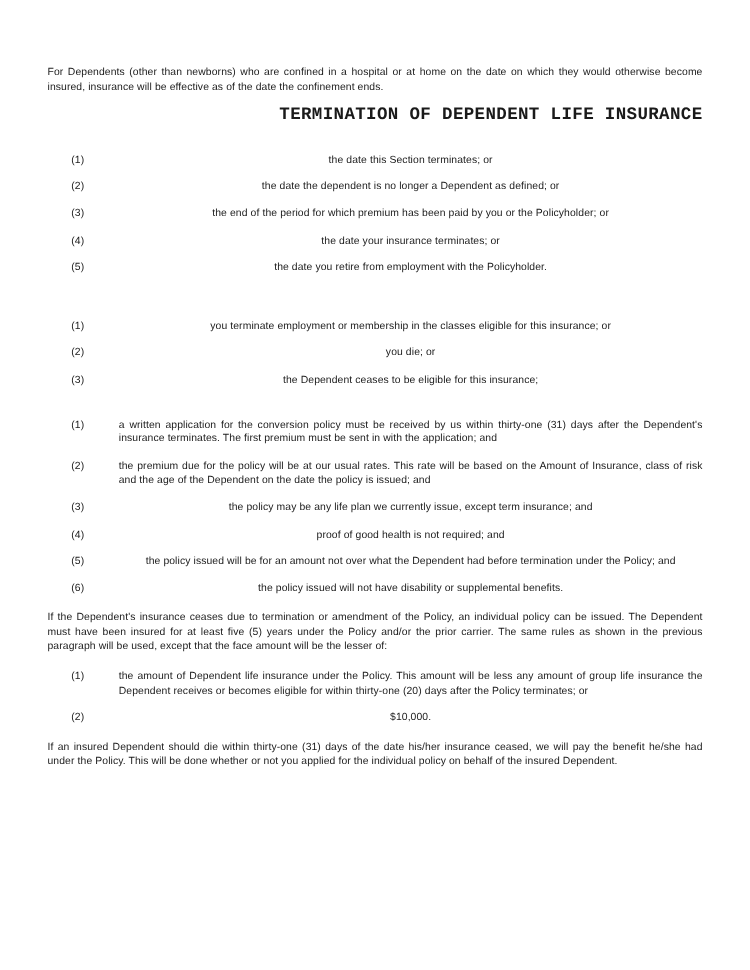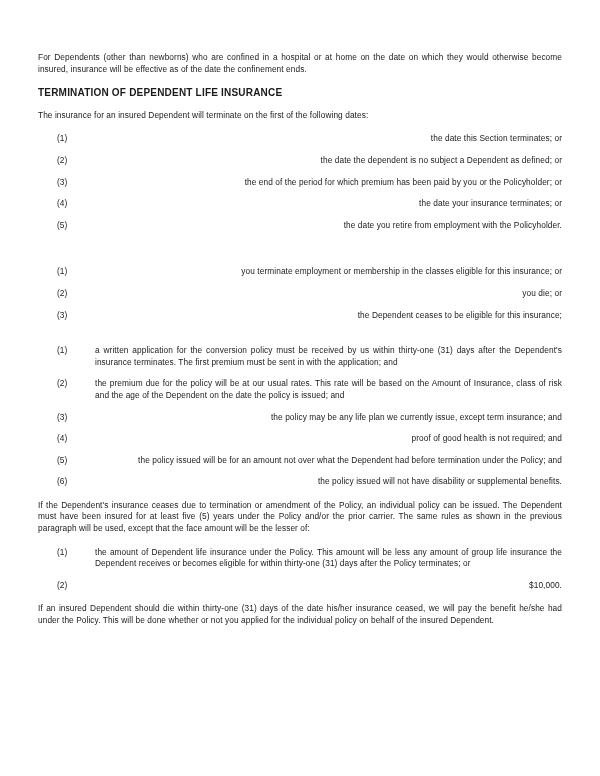--- a/index.html
+++ b/index.html
@@ -29,25 +29,26 @@
   p.para {
     margin: 0 0 0 0;
     font-size: 8.3px;
     line-height: 11.6px;
     text-align: justify;
     text-justify: inter-word;
     letter-spacing: 0.01em;
   }
   h2.heading {
     margin: 0;
-    font-size: 10px;
+    font-size: 14px;
     line-height: 11.6px;
     font-weight: bold;
     letter-spacing: 0.02em;
-    text-align: left;
+    text-align: right;
+    font-family: Liberation Mono, monospace;
   }
   .gap-sm { height: 11px; }
   .gap-md { height: 12px; }
 
   ol.numlist {
     margin: 0;
     padding: 0;
     list-style: none;
   }
   ol.numlist li {
@@ -68,21 +69,21 @@
     top: 0;
     width: 30px;
     text-align: left;
     font-size: 8.3px;
     line-height: 11.6px;
   }
   ol.numlist li .itemtext {
     display: block;
   }
   
-  ol.numlist li.single .itemtext { text-align: right; }
+  ol.numlist li.single .itemtext { text-align: center; }
   ol.numlist li.single { text-align: left; }
 
   .footer {
     position: absolute;
     left: 38px;
     top: 727px;
     width: 524px;
     font-size: 8.3px;
     line-height: 11.6px;
   }
@@ -109,32 +110,31 @@
   <div class="content">
 
     <p class="para">For Dependents (other than newborns) who are confined in a hospital or at home on the date on which they would otherwise become insured, insurance will be effective as of the date the confinement ends.</p>
 
     <div class="gap-md"></div>
 
     <h2 class="heading">TERMINATION OF DEPENDENT LIFE INSURANCE</h2>
 
     <div class="gap-sm"></div>
 
-    <p class="para">The insurance for an insured Dependent will terminate on the first of the following dates:</p>
 
     <div class="gap-md"></div>
 
     <ol class="numlist">
       <li class="single">
         <span class="marker">(1)</span>
         <span class="itemtext">the date this Section terminates; or</span>
       </li>
       <li class="single">
         <span class="marker">(2)</span>
-        <span class="itemtext">the date the dependent is no subject a Dependent as defined; or</span>
+        <span class="itemtext">the date the dependent is no longer a Dependent as defined; or</span>
       </li>
       <li class="single">
         <span class="marker">(3)</span>
         <span class="itemtext">the end of the period for which premium has been paid by you or the Policyholder; or</span>
       </li>
       <li class="single">
         <span class="marker">(4)</span>
         <span class="itemtext">the date your insurance terminates; or</span>
       </li>
       <li class="single">
@@ -200,21 +200,21 @@
 
     <div class="gap-md"></div>
 
     <p class="para">If the Dependent's insurance ceases due to termination or amendment of the Policy, an individual policy can be issued.  The Dependent must have been insured for at least five (5) years under the Policy and/or the prior carrier.  The same rules as shown in the previous paragraph will be used, except that the face amount will be the lesser of:</p>
 
     <div class="gap-md"></div>
 
     <ol class="numlist">
       <li>
         <span class="marker">(1)</span>
-        <span class="itemtext">the amount of Dependent life insurance under the Policy.  This amount will be less any amount of group life insurance the Dependent receives or becomes eligible for within thirty-one (31) days after the Policy terminates; or</span>
+        <span class="itemtext">the amount of Dependent life insurance under the Policy.  This amount will be less any amount of group life insurance the Dependent receives or becomes eligible for within thirty-one (20) days after the Policy terminates; or</span>
       </li>
       <li class="single">
         <span class="marker">(2)</span>
         <span class="itemtext">$10,000.</span>
       </li>
     </ol>
 
     <div class="gap-md"></div>
 
     <p class="para">If an insured Dependent should die within thirty-one (31) days of the date his/her insurance ceased, we will pay the benefit he/she had under the Policy.  This will be done whether or not you applied for the individual policy on behalf of the insured Dependent.</p>

